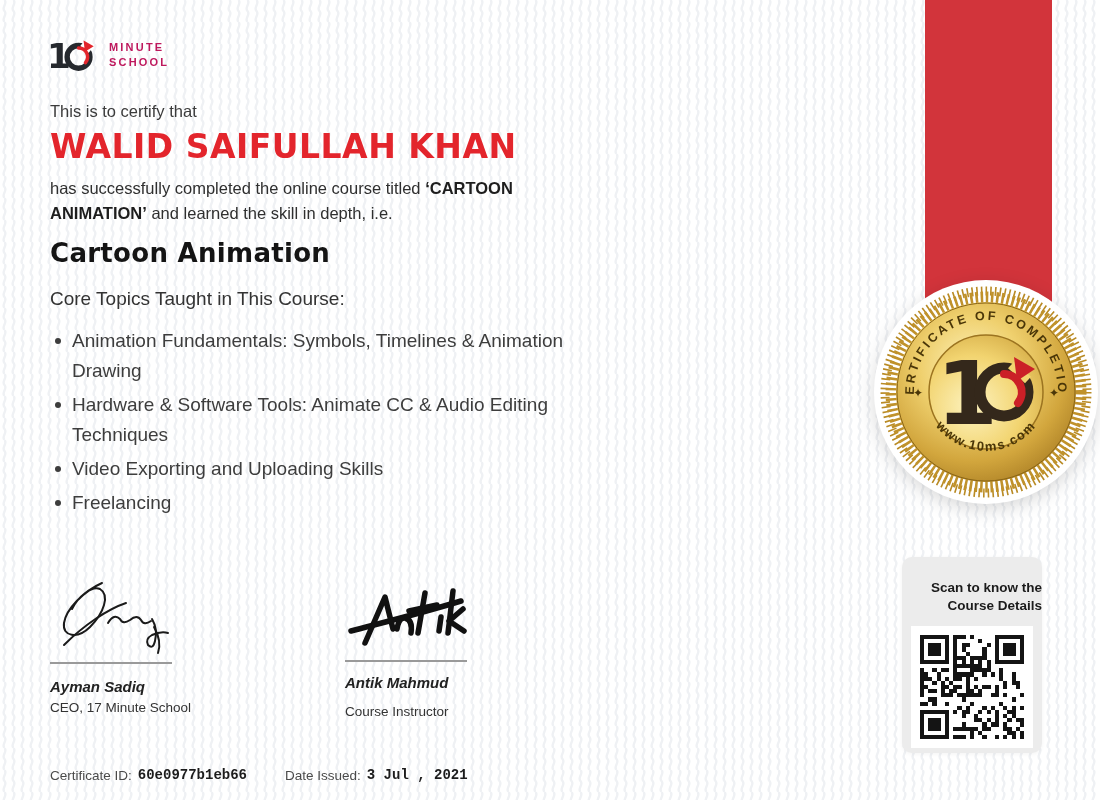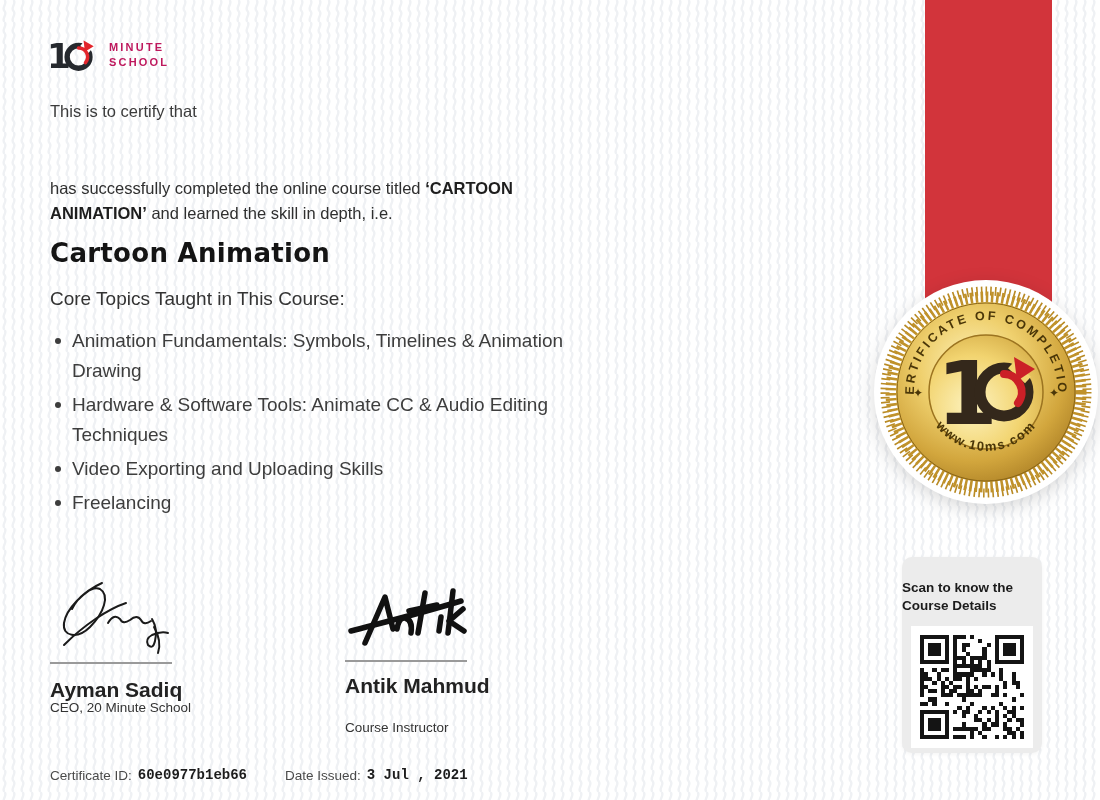--- a/index.html
+++ b/index.html
@@ -34,41 +34,41 @@
   
   .sig-block { position:absolute; top:575px; width:200px; height:150px; z-index:3; }
   .sig-1 { left:50px; }
   .sig-2 { left:345px; }
   .sig-art { position:absolute; left:0; }
   .sig-1 .sig-art { top:0; }
   .sig-2 .sig-art { top:10px; }
   .sig-line { position:absolute; left:0; width:122px; height:2px; background:#9a9a9a; }
   .sig-1 .sig-line { top:87px; }
   .sig-2 .sig-line { top:85px; }
-  .signer-name { position:absolute; left:0; font-size:21px; font-weight:700; color:#222222; }
+  .signer-name { position:absolute; left:0; font-size:15px; font-weight:700; color:#222222;font-style:italic; }
   .sig-1 .signer-name { top:103px; }
   .sig-2 .signer-name { top:99px; }
   .signer-title { position:absolute; left:0; font-size:13.5px; color:#333333; }
   .sig-1 .signer-title { top:125px; }
-  .sig-2 .signer-title { top:145px; }
+  .sig-2 .signer-title { top:129px; }
 
   
   .footer { position:absolute; left:50px; top:767px; display:flex; gap:38px; font-size:13.5px;
             color:#4a4a4a; z-index:3; }
   .footer .pair { display:flex; gap:6px; align-items:center; }
   .footer b { color:#1c1c1c; font-size:14px;font-family:Liberation Mono, monospace; }
 
   
   .ribbon { position:absolute; left:925px; top:0; width:127px; height:352px; background:#d2343b; z-index:1; }
   .seal { position:absolute; left:871px; top:277px; width:230px; height:230px; z-index:2;
           filter:drop-shadow(0 5px 9px rgba(0,0,0,0.15)); }
 
   
   .qr-card { position:absolute; left:902px; top:557px; width:140px; height:196px; background:#ececec;
-             border-radius:10px; z-index:3; text-align:left; box-shadow:0 1px 4px rgba(0,0,0,0.05); }
+             border-radius:10px; z-index:3; text-align:right; box-shadow:0 1px 4px rgba(0,0,0,0.05); }
   .qr-card .scan-text { padding-top:22px; font-size:13.5px; font-weight:700; line-height:18px; color:#1b1b1b; }
   .qr-box { width:122px; height:122px; background:#ffffff; margin:11px auto 0; display:flex;
             align-items:center; justify-content:center; }
   .qr-box svg { width:104px; height:104px; }
 </style>
 </head>
 <body>
 
 <div class="page">
 
@@ -92,20 +92,21 @@
       <path d="M88,38 A28,28 0 0 1 110,84" fill="none" stroke="#e3252c" stroke-width="11" stroke-linecap="round"></path>
       <polygon points="104,14 136,32 108,50" fill="#e3252c"></polygon>
     </svg>
     <div class="wordmark">
       <div>MINUTE</div>
       <div>SCHOOL</div>
     </div>
   </div>
 
   <div class="certify">This is to certify that</div>
+  <div class="recipient">WALID SAIFULLAH KHAN</div>
   <div class="completion">
     <span>has successfully completed the online course titled </span><b>‘CARTOON ANIMATION’</b><span> and learned the skill in depth, i.e.</span>
   </div>
   <div class="course-title">Cartoon Animation</div>
   <div class="topics-heading">Core Topics Taught in This Course:</div>
   <ul class="topics">
     <li>Animation Fundamentals: Symbols, Timelines &amp; Animation Drawing</li>
     <li>Hardware &amp; Software Tools: Animate CC &amp; Audio Editing Techniques</li>
     <li>Video Exporting and Uploading Skills</li>
     <li>Freelancing</li>
@@ -116,21 +117,21 @@
       <g fill="none" stroke="#1a1a1a" stroke-width="2" stroke-linecap="round">
         <path d="M52,8 C34,16 16,34 14,48 C12,62 28,64 40,52 C54,38 60,20 50,14 C42,10 28,22 22,34"></path>
         <path d="M14,70 C34,50 58,34 76,28"></path>
         <path d="M58,48 q6,-10 12,-4 q3,6 10,1 q7,-6 11,0 q3,6 10,1"></path>
         <path d="M102,44 q6,10 3,22 q-2,9 -7,4 q-3,-6 4,-10 q9,-4 16,-2"></path>
         <path d="M104,52 q8,14 4,26"></path>
       </g>
     </svg>
     <div class="sig-line"></div>
     <div class="signer-name">Ayman Sadiq</div>
-    <div class="signer-title">CEO, 20 Minute School</div>
+    <div class="signer-title">CEO, 17 Minute School</div>
   </div>
 
   <div class="sig-block sig-2">
     <svg class="sig-art" width="125" height="66" viewBox="0 0 125 66">
       <g fill="none" stroke="#111111" stroke-width="5.5" stroke-linecap="round" stroke-linejoin="round">
         <path d="M6,46 C28,40 70,30 116,16"></path>
         <path d="M20,58 L40,12 L48,44"></path>
         <path d="M52,44 q2,-12 8,-11 q8,2 6,15"></path>
         <path d="M80,8 L73,48"></path>
         <path d="M64,26 L92,20"></path>

